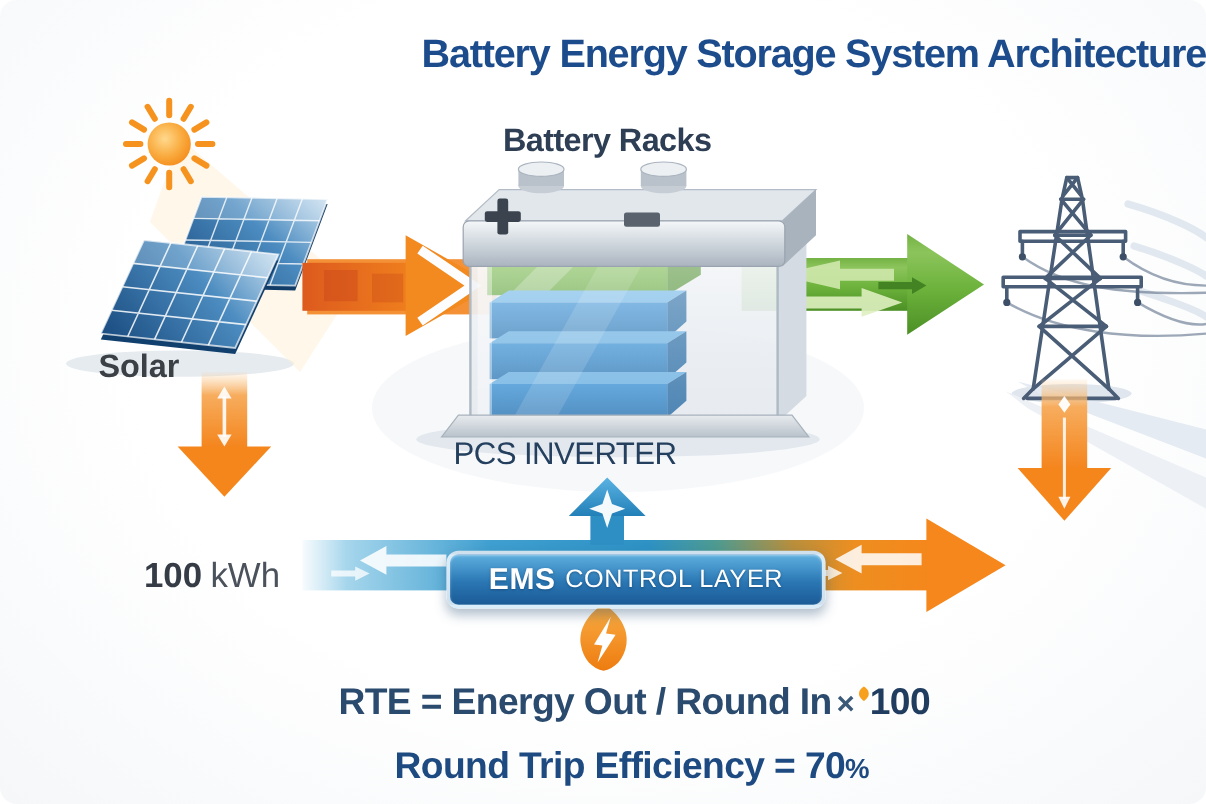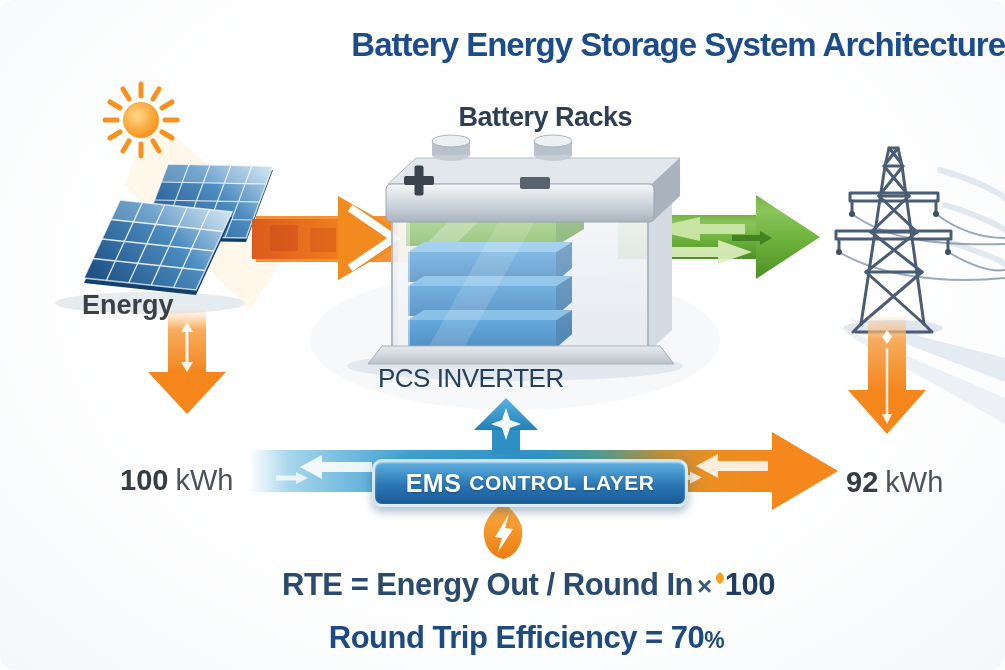--- a/index.html
+++ b/index.html
@@ -9,21 +9,21 @@
     border-radius:14px;
     font-family:"Liberation Sans", sans-serif;
   }
   .stage svg{position:absolute;left:0;top:0;}
   .txt{position:absolute;white-space:nowrap;}
   .title{
     left:0;right:0;top:26px;text-align:right;
     font-size:33px;font-weight:800;letter-spacing:-1px;color:#1c4c8c;
   }
   .lbl-battery-racks{
-    left:380px;width:252px;top:102px;text-align:right;
+    left:380px;width:252px;top:102px;text-align:center;
     font-size:27px;font-weight:800;letter-spacing:-0.5px;color:#2d3e55;
   }
   .lbl-solar{
     left:82px;top:290px;font-size:27px;font-weight:800;color:#3a4046;
   }
   .lbl-pcs{
     left:378px;width:256px;top:363px;
     font-size:26px;font-weight:400;letter-spacing:-0.5px;color:#24405e;
   }
   .kwh{font-size:29px;color:#4b525b;margin-top:45px;}
@@ -34,21 +34,21 @@
   .ems-badge{
     position:absolute;left:372px;top:459px;width:316px;height:48px;
     border-radius:10px;
     background:linear-gradient(180deg,#5fb0e0 0%,#2a77b4 55%,#1a5a96 100%);
     border:3px solid rgba(240,248,253,0.85);
     box-shadow:0 5px 10px rgba(30,70,110,0.35), inset 0 1px 2px rgba(255,255,255,0.5);
     display:flex;align-items:center;justify-content:center;gap:8px;
     box-sizing:border-box;
   }
   .ems-badge .ems1{color:#fff;font-weight:800;font-size:25px;letter-spacing:0.5px;text-shadow:0 1px 2px rgba(10,50,90,.5);}
-  .ems-badge .ems2{color:#fff;font-weight:700;font-size:21px;letter-spacing:0.5px;text-shadow:0 1px 2px rgba(10,50,90,.5);}
+  .ems-badge .ems2{color:#fff;font-weight:400;font-size:21px;letter-spacing:0.5px;text-shadow:0 1px 2px rgba(10,50,90,.5);}
   .formula{
     left:0;right:0;top:567px;text-align:center;transform:translateX(26px);
     font-size:31px;font-weight:800;letter-spacing:-0.5px;color:#2a4a6e;
   }
   .formula .op{font-size:26px;font-weight:700;margin:0 1px 0 4px;color:#3b5a77;}
   .formula .spark{
     display:inline-block;width:9px;height:9px;background:#f6a01e;
     transform:rotate(45deg) translateY(-2px);border-radius:1px 60% 1px 60%;
     margin:0 2px 14px 1px;vertical-align:middle;
   }
@@ -314,26 +314,25 @@
   </g>
 
   <g>
     <path d="M503,503 C490,512 482,524 484,537 C486,550 494,557 503,559 C512,557 520,550 522,537 C524,524 516,512 503,503 Z" fill="url(#flameG)"></path>
     <polygon points="509,514 495,537 502,538 498,552 513,529 505,528" fill="#ffffff"></polygon>
   </g>
 </svg>
 
   <div class="txt title">Battery Energy Storage System Architecture</div>
   <div class="txt lbl-battery-racks">Battery Racks</div>
-  <div class="txt lbl-solar">Energy</div>
+  <div class="txt lbl-solar">Solar</div>
   <div class="txt lbl-pcs">PCS INVERTER</div>
 
   <div class="txt kwh kwh-in"><span class="num">100</span><span class="unit">kWh</span></div>
 
-  <div class="txt kwh kwh-out"><span class="num">92</span><span class="unit">kWh</span></div>
 
   <div class="ems-badge">
     <span class="ems1">EMS</span>
     <span class="ems2">CONTROL LAYER</span>
   </div>
 
   <div class="txt formula"><span>RTE = Energy Out / Round In</span><span class="op">×</span><span class="spark"></span><span class="mult">100</span></div>
 
   <div class="txt summary"><span>Round Trip Efficiency = 70</span><span class="pct">%</span></div>
 

